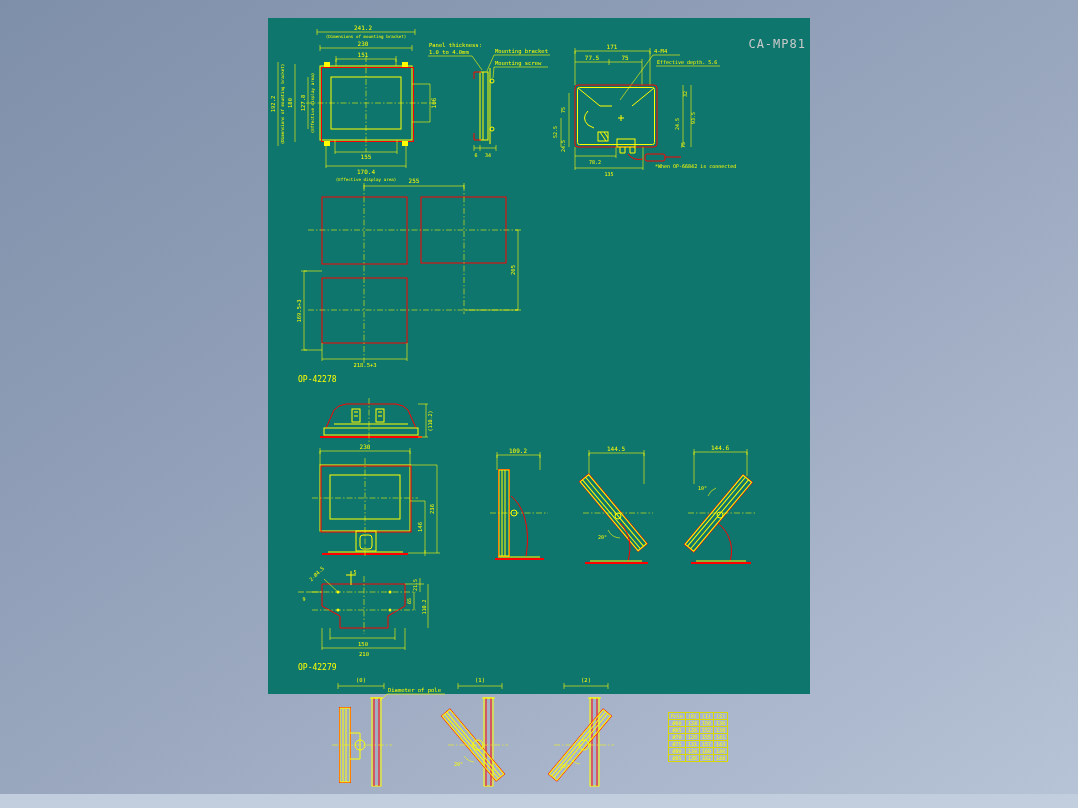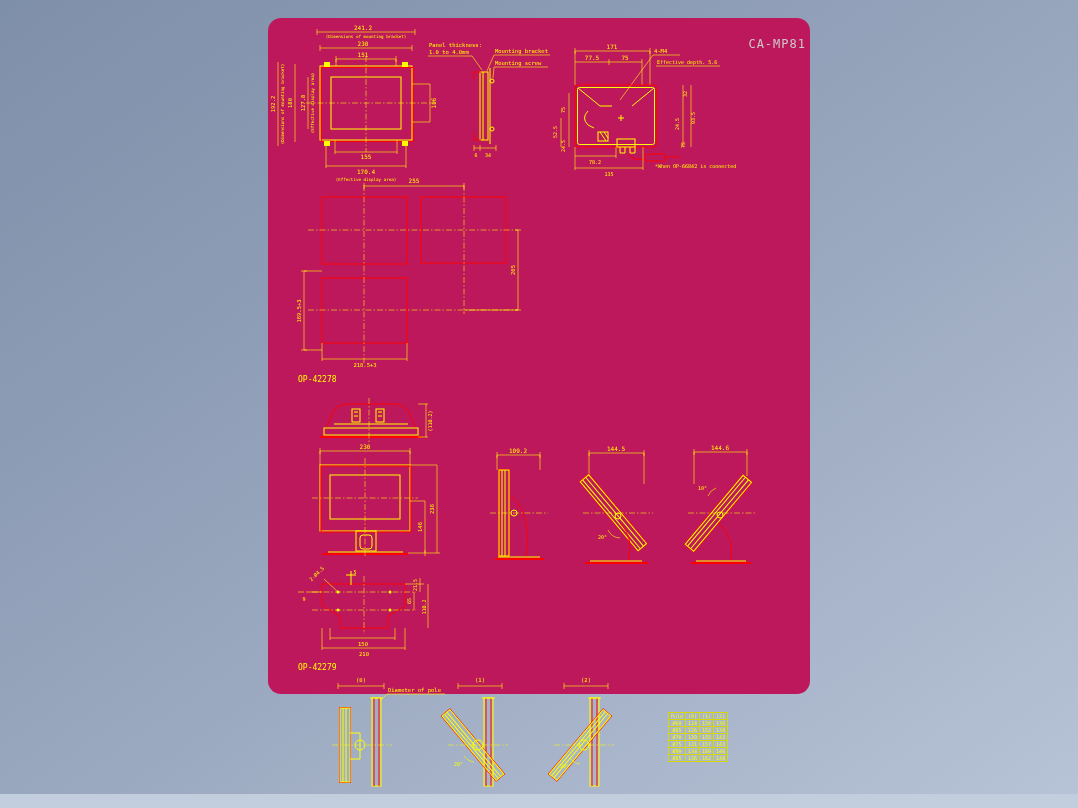--- a/index.html
+++ b/index.html
@@ -2,21 +2,21 @@
 <html><head>
 <meta charset="utf-8">
 <style>
   html,body{margin:0;padding:0;}
   body{
     width:1078px;height:808px;overflow:hidden;position:relative;
     background:linear-gradient(145deg,#7e8fa9 0%,#95a3bb 45%,#b7c3d6 100%);
     font-family:"DejaVu Sans Mono","Liberation Mono",monospace;
   }
   .bottom-strip{position:absolute;left:0;bottom:0;width:1078px;height:14px;background:#c2cdde;}
-  .cad-canvas{position:absolute;left:268px;top:18px;width:542px;height:676px;background:#be185d;border-radius:13px;}
+  .cad-canvas{position:absolute;left:268px;top:18px;width:542px;height:676px;background:#0f766e;}
   svg text{fill:#ffff00;}
   .ly{stroke:#ffff00;fill:none;stroke-width:1;}
   .lyf{fill:#ffff00;stroke:none;}
   .lr{stroke:#ff0000;fill:none;stroke-width:1;}
   .lr2{stroke:#ff0000;fill:none;stroke-width:2;}
   .dl{stroke:#ffff00;fill:none;stroke-width:0.6;}
   .cl{stroke:#ffff00;fill:none;stroke-width:0.55;stroke-dasharray:6 2 1.5 2;}
   .t8{font-size:8px;}
   .t6{font-size:6px;}
   .t55{font-size:5.5px;}

